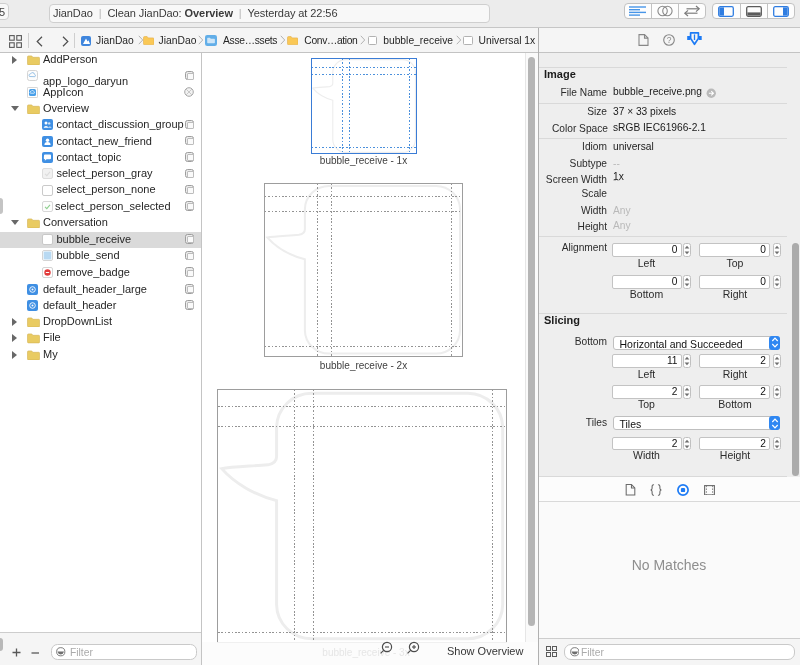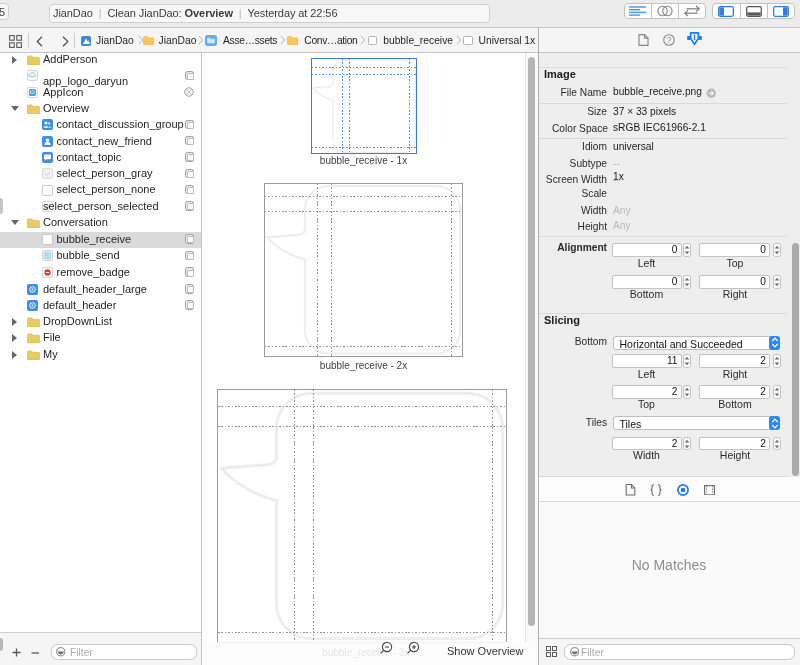--- a/index.html
+++ b/index.html
@@ -198,21 +198,21 @@
 <div class="cbx" style="top:168.5px"></div>
 <svg class="a" style="left:42px;top:184.5px" width="11" height="11" viewBox="0 0 11 11">
       <rect x="0.5" y="0.5" width="10" height="10" rx="1.5" fill="#fff" stroke="#c4c4c4" stroke-width="0.9"></rect>
     </svg>
 <div class="a row-label" style="left:56.5px;top:183.4px">select_person_none</div>
 <div class="cbx" style="top:184.8px"></div>
 <svg class="a" style="left:42px;top:200.8px" width="11" height="11" viewBox="0 0 11 11">
       <rect x="0.5" y="0.5" width="10" height="10" rx="1.5" fill="#fdfdfd" stroke="#cdcdcd" stroke-width="0.8"></rect>
       <path d="M3,5.8 l1.8,1.8 l3.2,-3.8" fill="none" stroke="#8fd08f" stroke-width="1.1"></path>
     </svg>
-<div class="a row-label" style="left:43px;top:199.70000000000002px">select_person_selected</div>
+<div class="a row-label" style="left:55px;top:199.70000000000002px">select_person_selected</div>
 <div class="cbx" style="top:201.10000000000002px"></div>
 <div class="tri-d" style="left:11px;top:220.1px"></div>
 <svg class="a" style="left:27px;top:217.79999999999998px" width="12.6" height="10.5" viewBox="0 0 12.6 10.5">
       <path d="M0.5,1.9 a1,1 0 0 1 1,-1 h3.2 l1.2,1.4 h5.7 a1,1 0 0 1 1,1 v5.6 a1,1 0 0 1 -1,1 h-10.1 a1,1 0 0 1 -1,-1 z" fill="#e9cb62" stroke="#d3b254" stroke-width="0.6"></path>
     </svg>
 <div class="a row-label" style="left:43px;top:216.0px">Conversation</div>
 <svg class="a" style="left:42px;top:233.8px" width="11" height="11" viewBox="0 0 11 11">
       <rect x="0.5" y="0.5" width="10" height="10" rx="1.5" fill="#fff" stroke="#c4c4c4" stroke-width="0.9"></rect>
     </svg>
 <div class="a row-label" style="left:56.5px;top:232.70000000000002px">bubble_receive</div>
@@ -365,21 +365,21 @@
 <div class="ival" style="left:613px;top:157.5px;color:#b9b9b9">--</div>
 <div class="ilbl" style="left:480px;top:174.1px;width:127px;font-weight:normal">Screen Width</div>
 <div class="ival" style="left:613px;top:173.89999999999998px;color:#b9b9b9">--</div>
 <div class="ilbl" style="left:480px;top:188.3px;width:127px;font-weight:normal">Scale</div>
 <div class="ival" style="left:613px;top:171px;color:#1a1a1a">1x</div>
 <div class="ilbl" style="left:480px;top:204.70000000000002px;width:127px;font-weight:normal">Width</div>
 <div class="ival" style="left:613px;top:204.5px;color:#b9b9b9">Any</div>
 <div class="ilbl" style="left:480px;top:220.5px;width:127px;font-weight:normal">Height</div>
 <div class="ival" style="left:613px;top:220.29999999999998px;color:#b9b9b9">Any</div>
 <div class="hd" style="left:539px;top:236.3px;width:248px"></div>
-<div class="ilbl" style="left:480px;top:242.4px;width:127px;font-weight:bold">Alignment</div>
+<div class="ilbl" style="left:480px;top:242.4px;width:127px;font-weight:normal">Alignment</div>
 <div class="fld" style="left:611.5px;top:243px;width:70px;height:13.5px;line-height:12.0px">0</div>
 <div class="steppr" style="left:683px;top:243px;height:13.5px"></div>
     <svg class="a" style="left:684.2px;top:245px" width="6" height="10" viewBox="0 0 6 10">
       <path d="M0.6,3.6 L3,0.8 L5.4,3.6 Z" fill="#6e6e6e"></path>
       <path d="M0.6,6.4 L3,9.2 L5.4,6.4 Z" fill="#6e6e6e"></path>
     </svg>
 <div class="fld" style="left:699px;top:243px;width:71px;height:13.5px;line-height:12.0px">0</div>
 <div class="steppr" style="left:772.5px;top:243px;height:13.5px"></div>
     <svg class="a" style="left:773.7px;top:245px" width="6" height="10" viewBox="0 0 6 10">
       <path d="M0.6,3.6 L3,0.8 L5.4,3.6 Z" fill="#6e6e6e"></path>

